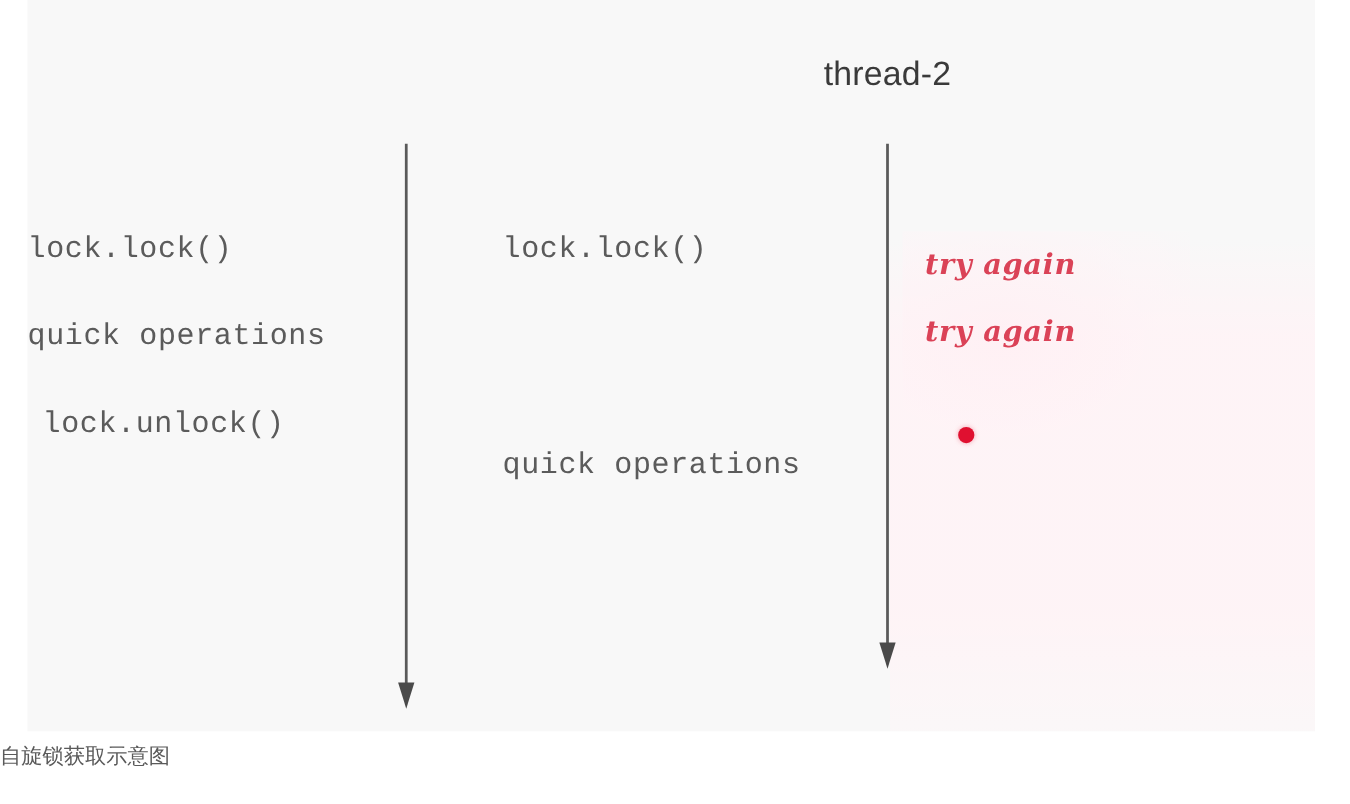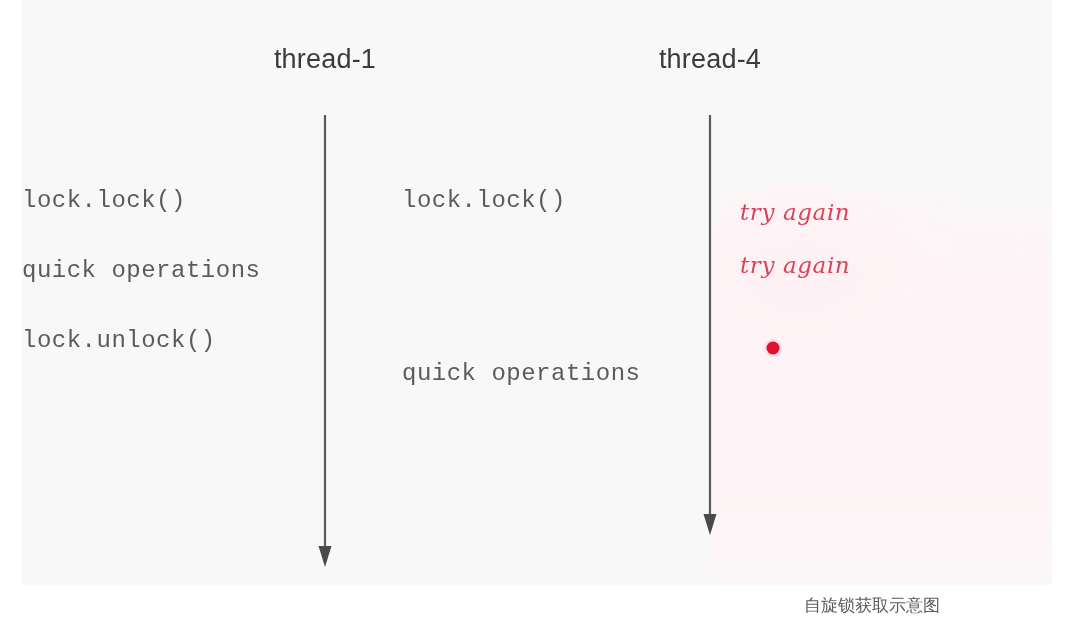--- a/index.html
+++ b/index.html
@@ -69,21 +69,21 @@
     white-space: nowrap;
     transform: translateY(-50%);
     text-align: left;
   }
 
   .note-label {
     position: absolute;
     font-family: "DejaVu Serif", "Liberation Serif", serif;
     font-style: italic;
     font-size: 23px;
-    font-weight: 400;
+    font-weight: 700;
     color: #d8344a;
     letter-spacing: 0.6px;
     white-space: nowrap;
     transform: translateY(-50%);
     opacity: 0.92;
   }
 
   .marker-dot {
     position: absolute;
     width: 13px;
@@ -92,52 +92,51 @@
     background: #e01030;
     transform: translate(-50%, -50%);
     box-shadow: 0 0 4px rgba(224,16,48,0.35);
   }
 
   #caption {
     position: absolute;
     top: 605px;
     left: 0;
     width: 940px;
-    text-align: right;
+    text-align: left;
     font-family: "DejaVu Sans", sans-serif;
     font-size: 17px;
     color: #5a5a5a;
     transform: translateY(-50%);
   }
 </style>
 </head>
 <body>
 
 <div id="diagram-panel">
 
   <div class="pink-wash"></div>
   <div class="pink-wash-2"></div>
 
-  <div class="thread-header" style="left:303px; top:44px;">thread-1</div>
 
-  <div class="thread-header" style="left:688px; top:44px;">thread-4</div>
+  <div class="thread-header" style="left:688px; top:44px;">thread-2</div>
 
   <svg class="timeline" style="left:288px; top:105px;" width="40" height="475">
     <line x1="15" y1="10" x2="15" y2="450" stroke="#5a5a5a" stroke-width="2.2"></line>
     <polygon points="15,462 8.5,441 21.5,441" fill="#4a4a4a"></polygon>
   </svg>
 
   <svg class="timeline" style="left:673px; top:105px;" width="40" height="445">
     <line x1="15" y1="10" x2="15" y2="418" stroke="#5a5a5a" stroke-width="2.2"></line>
     <polygon points="15,430 8.5,409 21.5,409" fill="#4a4a4a"></polygon>
   </svg>
 
   <div class="code-label" style="left:0px; width:286px; top:200px;">lock.lock()</div>
   <div class="code-label" style="left:0px; width:286px; top:270px;">quick operations</div>
-  <div class="code-label" style="left:0px; width:286px; top:340px;font-family:Liberation Mono, monospace;">lock.unlock()</div>
+  <div class="code-label" style="left:12px; width:286px; top:340px;font-family:Liberation Mono, monospace;">lock.unlock()</div>
 
   <div class="code-label" style="left:380px; width:288px; top:200px;">lock.lock()</div>
   <div class="code-label" style="left:380px; width:288px; top:373px;">quick operations</div>
 
   <div class="note-label" style="left:718px; top:212px;">try again</div>
   <div class="note-label" style="left:718px; top:265px;">try again</div>
 
   <div class="marker-dot" style="left:751px; top:348px;"></div>
 
 </div>

